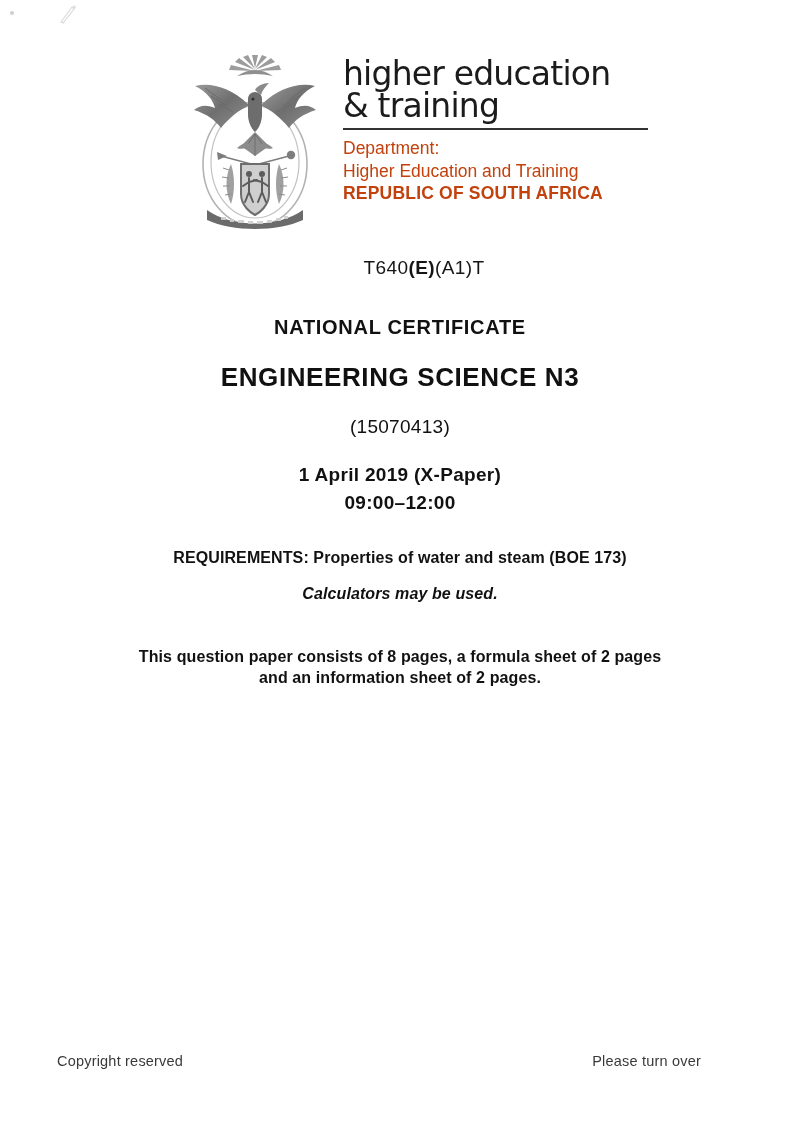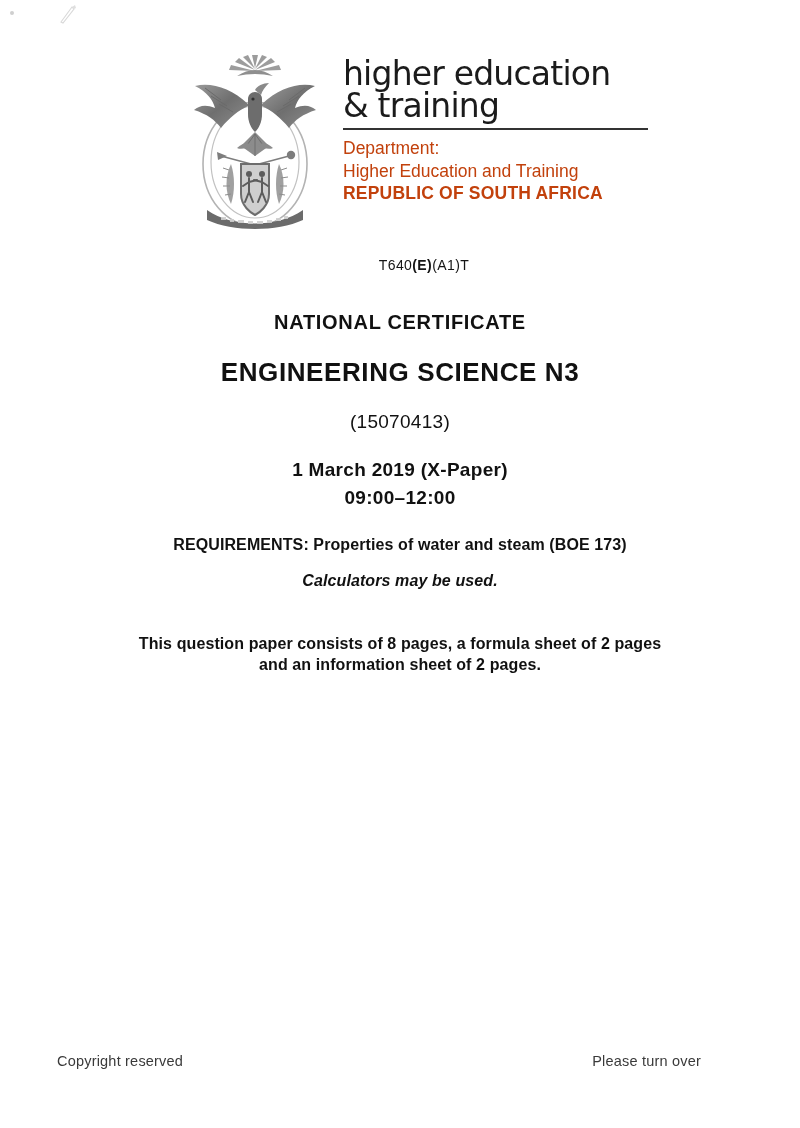--- a/index.html
+++ b/index.html
@@ -86,21 +86,21 @@
 
   
   .title-block {
     position: absolute;
     left: 0;
     top: 258px;
     width: 800px;
     text-align: center;
   }
   .paper-code {
-    font-size: 14px;
+    font-size: 19px;
     line-height: 1;
     letter-spacing: 0.4px;
     color: #151515;
     padding-left: 48px;
   }
   .paper-code .bold { font-weight: bold; }
 
   .cert-line {
     margin-top: 40px;
     font-size: 20px;
@@ -129,21 +129,21 @@
     line-height: 1;
   }
   .exam-time {
     margin-top: 9px;
     font-size: 19px;
     font-weight: bold;
     letter-spacing: 0.3px;
     line-height: 1;
   }
   .requirements {
-    margin-top: 30px;
+    margin-top: 38px;
     font-size: 16px;
     font-weight: bold;
     letter-spacing: 0.1px;
     line-height: 1;
   }
   .calculators {
     margin-top: 20px;
     font-size: 16px;
     font-weight: bold;
     letter-spacing: 0.1px;
@@ -291,21 +291,21 @@
   <div class="title-block">
 
     <div class="paper-code"><span>T640</span><span class="bold">(E)</span><span>(A1)T</span></div>
 
     <div class="cert-line">NATIONAL CERTIFICATE</div>
 
     <div class="subject-line">ENGINEERING SCIENCE N3</div>
 
     <div class="subject-code">(15070413)</div>
 
-    <div class="exam-date">1 March 2019 (X-Paper)</div>
+    <div class="exam-date">1 April 2019 (X-Paper)</div>
     <div class="exam-time">09:00–12:00</div>
 
     <div class="requirements">REQUIREMENTS: Properties of water and steam (BOE 173)</div>
 
     <div class="calculators">Calculators may be used.</div>
 
     <div class="page-count">
       <span>This question paper consists of 8 pages, a formula sheet of 2 pages</span>
       <span class="l2">and an information sheet of 2 pages.</span>
     </div>

